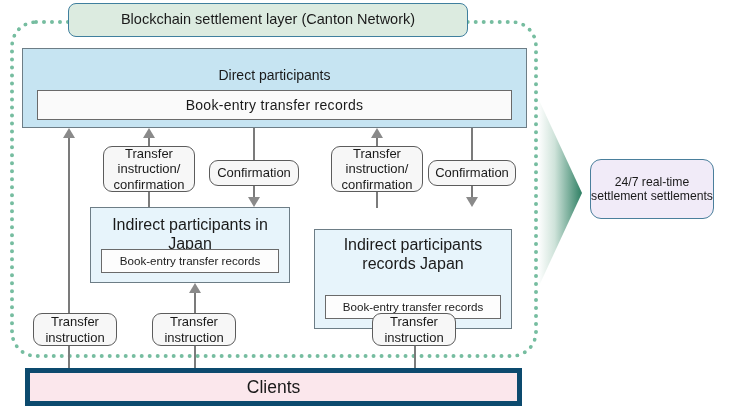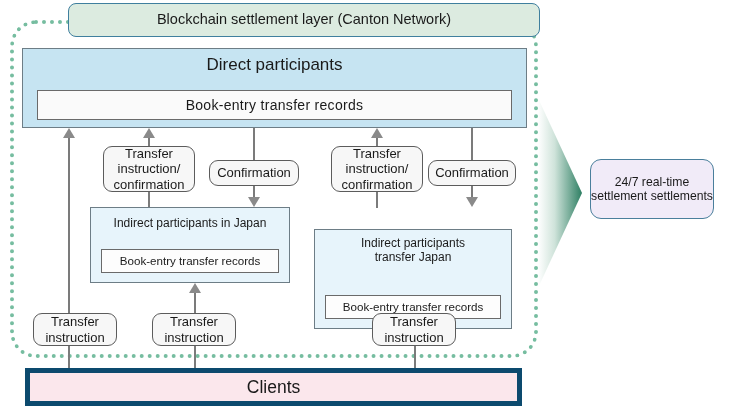--- a/index.html
+++ b/index.html
@@ -14,45 +14,45 @@
     border:4px dotted #76bda0;border-radius:26px;
     box-sizing:border-box;background:transparent;
   }
 
   
   .box{position:absolute;box-sizing:border-box;display:flex;
        align-items:center;justify-content:center;text-align:center;
        line-height:1.18;}
 
   .blockchain-layer{
-    left:68px;top:3px;width:472px;height:34px;
+    left:68px;top:3px;width:400px;height:34px;
     background:#dcebe0;border:1.5px solid #3f7f9e;border-radius:8px;
     font-size:14.5px;
   }
 
   .direct-participants{
     left:22px;top:48px;width:505px;height:80px;
     background:#c6e4f2;border:1px solid #6d7d86;
     flex-direction:column;justify-content:flex-start;
   }
-  .direct-title{font-size:17px;margin-top:6px;}
+  .direct-title{font-size:14px;margin-top:18px;}
   .ledger-bar{
     position:absolute;left:14px;right:14px;top:41px;height:28px;
     background:#fafafa;border:1.5px solid #6a6a6a;
     display:flex;align-items:center;justify-content:center;font-size:14px;
     letter-spacing:.3px;
   }
 
   .indirect{
     background:#e7f4fb;border:1px solid #6d7d86;
     flex-direction:column;justify-content:flex-start;
   }
   .indirect-jp{left:90px;top:207px;width:200px;height:76px;}
   .indirect-ov{left:314px;top:207px;width:198px;height:100px;margin-top:22px;}
-  .indirect-title{font-size:12px;margin-top:8px;padding:0 6px;}
+  .indirect-title{font-size:16px;margin-top:8px;padding:0 6px;}
   .indirect-ov .indirect-title{margin-top:6px;}
   .indirect .ledger-sub{
     position:absolute;left:10px;right:10px;bottom:9px;height:22px;
     background:#fdfdfd;border:1.5px solid #6a6a6a;
     display:flex;align-items:center;justify-content:center;font-size:11.6px;
   }
 
   .pill{
     background:#f7f7f7;border:1.5px solid #5c5c5c;border-radius:9px;
     font-size:13px;
@@ -159,21 +159,21 @@
   </div>
 
   <div class="box indirect indirect-jp">
     <span class="indirect-title">Indirect participants in Japan</span>
     <span class="ledger-sub">Book-entry transfer records</span>
   </div>
 
   <div class="box indirect indirect-ov">
     <span class="indirect-title">
       <span>Indirect participants</span><br>
-      <span>transfer Japan</span>
+      <span>records Japan</span>
     </span>
     <span class="ledger-sub">Book-entry transfer records</span>
   </div>
 
   <div class="box pill pill-ti1">
     <span>
       <span>Transfer</span><br>
       <span>instruction</span>
     </span>
   </div>

